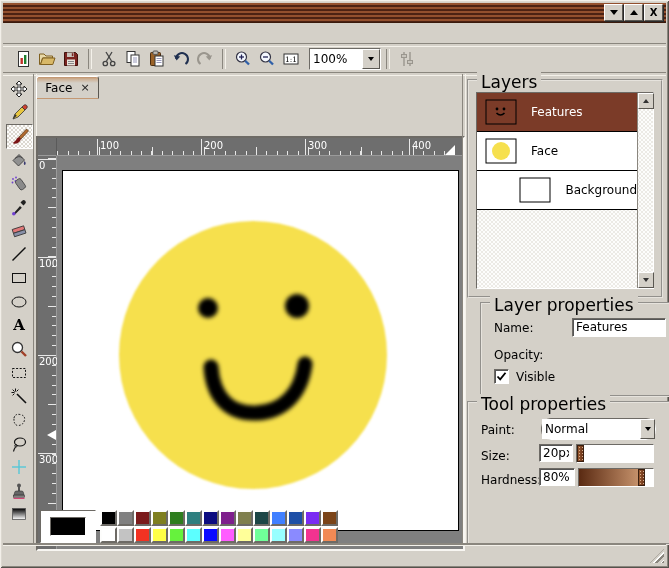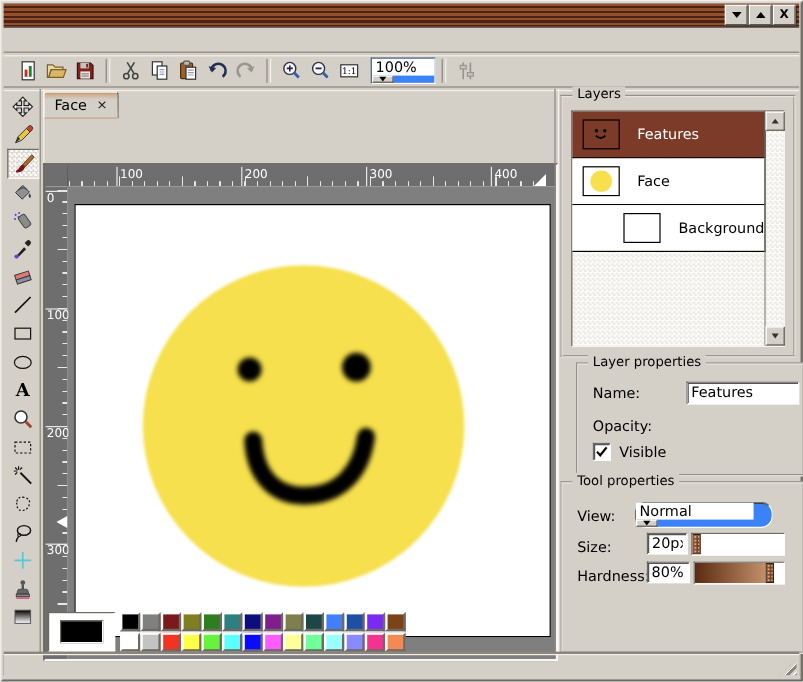--- a/index.html
+++ b/index.html
@@ -25,21 +25,21 @@
   .xglyph{font-weight:bold;font-size:10px;line-height:10px;}
   
   .menubar{position:absolute;left:3px;right:3px;top:22px;height:20px;display:flex;align-items:center;padding-left:7px;}
   .mi{display:inline-block;padding:2px 6px;margin-right:3px;}
   .mi::first-letter{text-decoration:underline;}
   .etch-h{position:absolute;left:3px;right:3px;height:2px;border-top:1px solid #8a867e;border-bottom:1px solid #f4f1ea;}
   
   .toolbar{position:absolute;left:3px;right:3px;top:45px;height:27px;display:flex;align-items:center;padding-left:8px;}
   .tbtn{width:24px;height:24px;display:flex;align-items:center;justify-content:center;flex:none;}
   .tsep{width:2px;height:20px;border-left:1px solid #8a867e;border-right:1px solid #f4f1ea;margin:0 5px;flex:none;}
-  .combo{display:flex;height:20px;border:1px solid;border-color:#6d6a65 #fff #fff #6d6a65;background:#3b82f6;box-shadow:inset 1px 1px 0 #404040;flex-direction:column;}
+  .combo{display:flex;height:20px;border:1px solid;border-color:#6d6a65 #fff #fff #6d6a65;background:#737373;box-shadow:inset 1px 1px 0 #404040;}
   .combo input{border:0;outline:0;background:#fff;font:12px "DejaVu Sans",sans-serif;padding:0 3px;width:46px;}
   .combo .drop{width:16px;background:#D4D0C8;border:1px solid;border-color:#fff #5a5751 #5a5751 #fff;display:flex;align-items:center;justify-content:center;}
   
   .toolbox{position:absolute;left:5px;top:74px;width:28px;}
   .tool{position:absolute;left:1px;width:25px;height:23px;display:flex;align-items:center;justify-content:center;}
   .tool.sel{border:1px solid;border-color:#6d6a65 #fff #fff #6d6a65;
     background-image:conic-gradient(#fdfdfc 25%,#dcd8d0 0 50%,#fdfdfc 0 75%,#dcd8d0 0);background-size:4px 4px;}
   .etch-v{position:absolute;top:74px;width:2px;border-left:1px solid #8a867e;border-right:1px solid #f4f1ea;}
   
   .tab{position:absolute;left:36px;top:76px;width:61px;height:21px;background:linear-gradient(180deg,#C09068 0,#CDB094 2px,#D4D0C8 6px);
@@ -66,21 +66,21 @@
   .canvas{position:absolute;left:5px;top:14px;width:395px;height:359px;background:#fff;border:1px solid #000;}
   .canvas svg{display:block;}
   
   .curcolor{position:absolute;left:40px;top:510px;width:54px;height:31px;background:#fff;
             border:1px solid;border-color:#6d6a65 #fff #fff #6d6a65;}
   .curcolor .fg{position:absolute;left:9px;top:6px;width:34px;height:17px;border:1px solid;border-color:#6d6a65 #fff #fff #6d6a65;}
   .palgrid{position:absolute;left:100px;top:510px;width:240px;display:grid;grid-template-columns:repeat(14,17px);grid-auto-rows:17px;}
   .swatch{width:13px;height:12px;border:2px solid;border-color:#fdfdfc #6d6a65 #6d6a65 #fdfdfc;}
   
   .group{position:absolute;border:2px groove #e6e3dd;background:#D4D0C8;}
-  .gtitle{position:absolute;top:-9px;left:8px;background:#D4D0C8;padding:0 4px;font-size:11px;}
+  .gtitle{position:absolute;top:-9px;left:8px;background:#D4D0C8;padding:0 4px;font-size:17px;}
   .llist{position:absolute;left:7px;top:11px;right:7px;bottom:7px;border:1px solid;border-color:#6d6a65 #fff #fff #6d6a65;
     background-image:conic-gradient(#eceae5 25%,#fdfdfc 0 50%,#eceae5 0 75%,#fdfdfc 0);background-size:4px 4px;}
   .lrow{position:absolute;left:0;right:15px;height:39px;background:#fff;border-bottom:1px solid #000;border-right:1px solid #000;
         display:flex;align-items:center;gap:14px;padding-left:8px;box-sizing:border-box;}
   .lrow.sel{color:#fff;}
   .lthumb{flex:none;display:block;}
   .sbar{position:absolute;right:0;top:0;bottom:0;width:15px;border-left:1px solid #8a867e;}
   .sbtn{position:absolute;left:0;width:14px;height:14px;background:#D4D0C8;border:1px solid;border-color:#fff #5a5751 #5a5751 #fff;
         display:flex;align-items:center;justify-content:center;}
   .prow{position:absolute;left:12px;right:8px;height:20px;display:flex;align-items:center;}
@@ -501,23 +501,23 @@
             <path d="M1.5 5.5 L4.2 8.4 L9.5 1.8" fill="none" stroke="#000" stroke-width="1.8"></path>
           </svg>
       </span>
       <span>Visible</span>
     </div>
   </div>
 
   <div class="group" style="left:467px;top:401px;width:192px;height:140px;padding-left:44px;">
     <span class="gtitle">Tool properties</span>
     <div class="prow" style="top:17px;">
-      <span>View:</span>
-    </div>
-    <div class="combo" style="position:absolute;left:60px;top:15px;width:113px;border-radius:10px;">
+      <span>Paint:</span>
+    </div>
+    <div class="combo" style="position:absolute;left:72px;top:15px;width:113px;border-radius:10px;">
       <input readonly="" style="width: 92px;" value="Normal">
       <span class="drop">
           <span class="tri-dn" style="border-left-width:3.5px;border-right-width:3.5px;border-top-width:4.5px;"></span>
         </span>
     </div>
     <div class="prow" style="top:43px;">
       <span>Size:</span>
     </div>
     <div class="field" style="position:absolute;left:70px;top:41px;width:32px;height:16px;">
       <input value="20px" style="">

